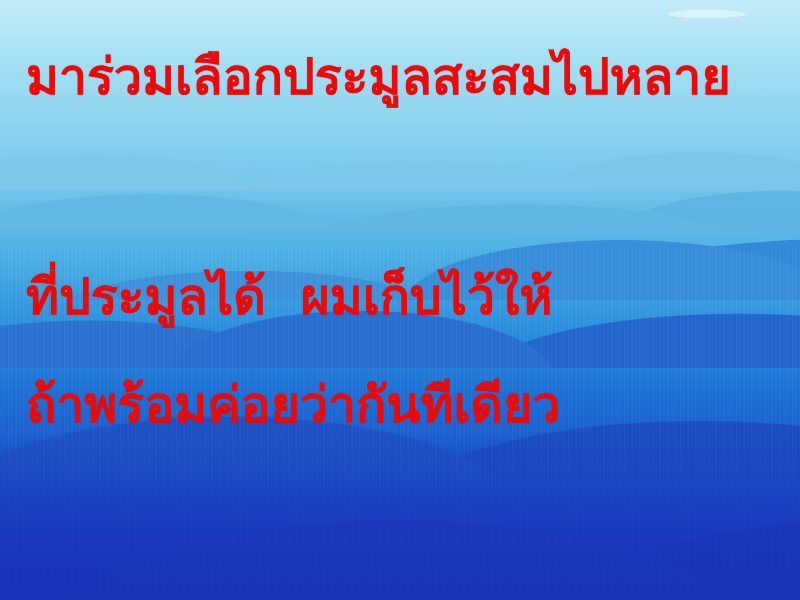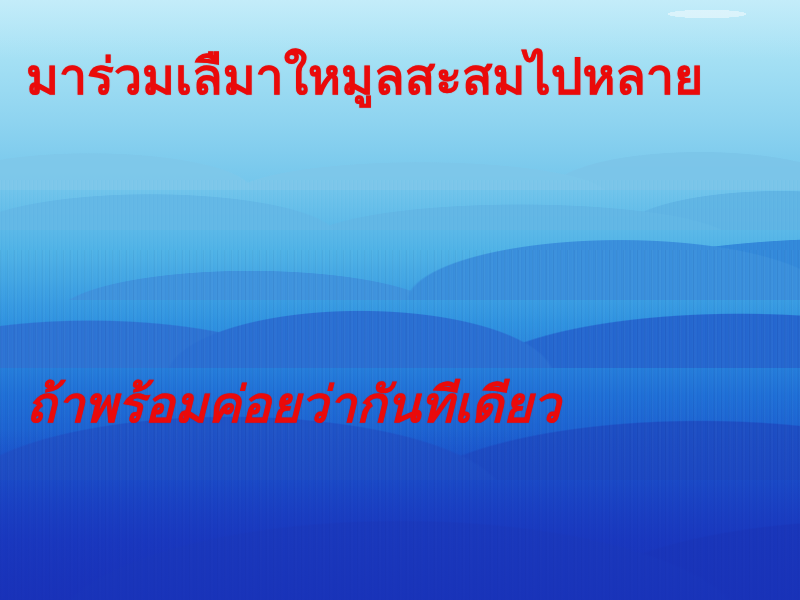--- a/index.html
+++ b/index.html
@@ -141,21 +141,21 @@
     font-weight: 700;
     font-size: 50px;
     line-height: 1;
     white-space: pre;
     letter-spacing: 0px;
     text-shadow: 0 0 1px rgba(200,0,0,0.5);
   }
   .line-1 { top: 52px; }
   .line-2 { top: 163px; }
   .line-3 { top: 272px; }
-  .line-4 { top: 380px; font-style: italic; }
+  .line-4 { top: 380px; }
 </style>
 </head>
 <body>
 
 <div id="stage">
 
   <div class="bg-sky"></div>
   <div class="top-haze"></div>
   <div class="cloud-wisp"></div>
 
@@ -164,17 +164,18 @@
   <div class="ridge ridge-mid1"></div>
   <div class="ridge ridge-mid2"></div>
   <div class="ridge ridge-near1"></div>
   <div class="ridge ridge-near2"></div>
 
   <div class="forest-tex"></div>
   <div class="forest-tex2"></div>
   <div class="bottom-haze"></div>
 
   <div class="caption">
-    <div class="caption-line line-1">มาร่วมเลืมาใหมูลสะสมไปหลาย</div>
+    <div class="caption-line line-1">มาร่วมเลือกประมูลสะสมไปหลาย</div>
+    <div class="caption-line line-3">ที่ประมูลได้  ผมเก็บไว้ให้</div>
     <div class="caption-line line-4">ถ้าพร้อมค่อยว่ากันทีเดียว</div>
   </div>
 
 </div>
 
 </body></html>

